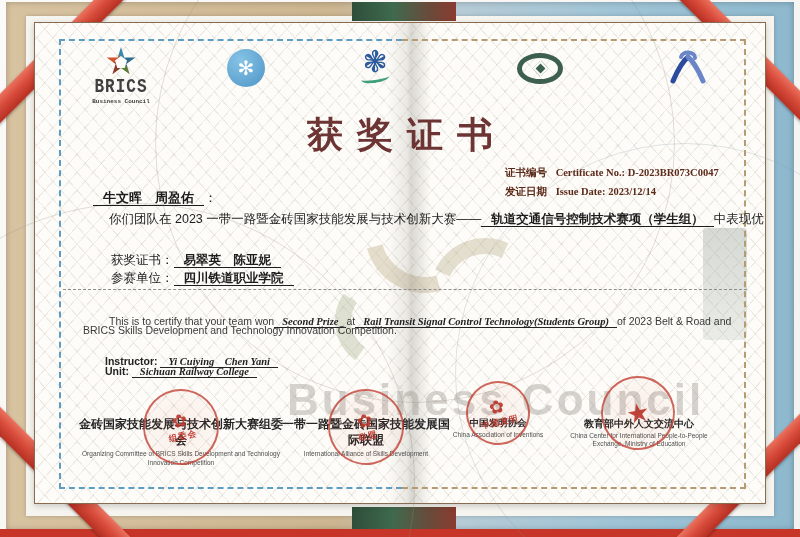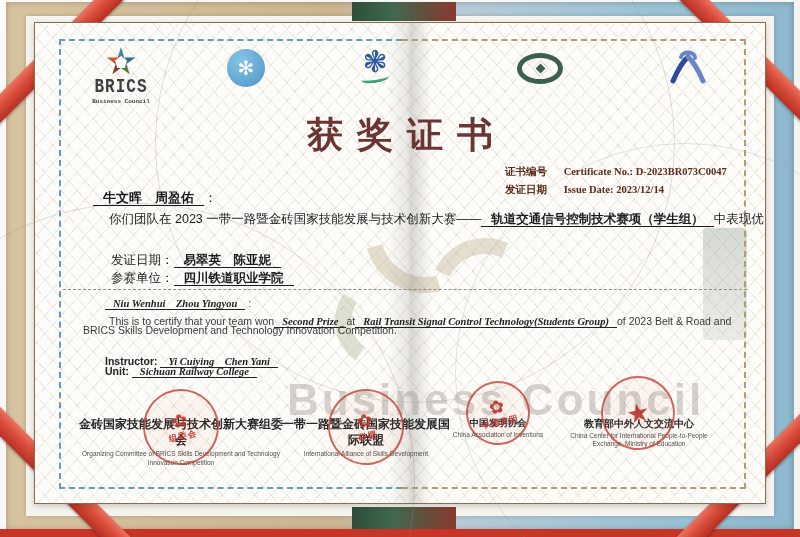--- a/index.html
+++ b/index.html
@@ -85,21 +85,21 @@
   
   .title-cn { position:absolute; left:50%; top:88px; transform:translateX(-50%);
     font-family:"Liberation Serif", serif; font-size:36px; font-weight:bold; color:#6d3434;
     letter-spacing:14px; padding-left:14px; white-space:nowrap; }
   .title-en { position:absolute; left:50%; top:130px; transform:translateX(-50%);
     font-size:16px; font-weight:600; color:#6d3434; letter-spacing:1.5px; white-space:nowrap; }
 
   
   .meta { position:absolute; left:470px; top:140px; font-family:"Liberation Serif", serif;
     font-size:10.5px; font-weight:bold; color:#5c2a1a; line-height:18px; white-space:nowrap; }
-  .meta .cnlab { font-family:Liberation Serif, serif; margin-right:14px; }
+  .meta .cnlab { font-family:Liberation Sans, sans-serif; margin-right:6px; }
 
   
   .cnline { position:absolute; font-size:12.5px; color:#1c1c1c; white-space:nowrap; }
   .uval { font-weight:bold; border-bottom:1.5px solid #1c1c1c; padding:0 10px; }
   .names-cn { left:58px; top:166px; font-size:13px; }
   .para1 { left:48px; top:188px; }
   .para1 .indent { display:inline-block; width:26px; }
   .para2 { left:48px; top:209px; }
   .cn-instr { left:76px; top:229px; }
   .cn-unit  { left:76px; top:247px; }
@@ -209,31 +209,28 @@
       </div>
     </div>
 
     <div class="cnline names-cn">
       <span class="uval">牛文晖　周盈佑</span><span>：</span>
     </div>
     <div class="cnline para1">
       <span class="indent"></span><span>你们团队在 2023 一带一路暨金砖国家技能发展与技术创新大赛——</span><span class="uval">轨道交通信号控制技术赛项（学生组）</span><span>中表现优</span>
     </div>
     <div class="cnline cn-instr">
-      <span>发证日期：</span><span class="uval">易翠英　陈亚妮</span>
+      <span>获奖证书：</span><span class="uval">易翠英　陈亚妮</span>
     </div>
     <div class="cnline cn-unit">
       <span>参赛单位：</span><span class="uval">四川铁道职业学院</span>
     </div>
 
     <div class="divider"></div>
 
-    <div class="enline names-en">
-      <span class="ival">Niu Wenhui　Zhou Yingyou</span> <span>:</span>
-    </div>
     <div class="enline enp1">
       <span class="indent"></span><span>This is to certify that your team won</span><span class="ival">Second Prize</span><span>at</span><span class="ival">Rail Transit Signal Control Technology(Students Group)</span><span>of 2023 Belt &amp; Road and</span>
     </div>
     <div class="enline enp2">BRICS Skills Development and Technology Innovation Competition.</div>
     <div class="enline en-instr">
       <span class="blab">Instructor:</span> <span class="ival">Yi Cuiying　Chen Yani</span>
     </div>
     <div class="enline en-unit">
       <span class="blab">Unit:</span> <span class="ival">Sichuan Railway College</span>
     </div>

